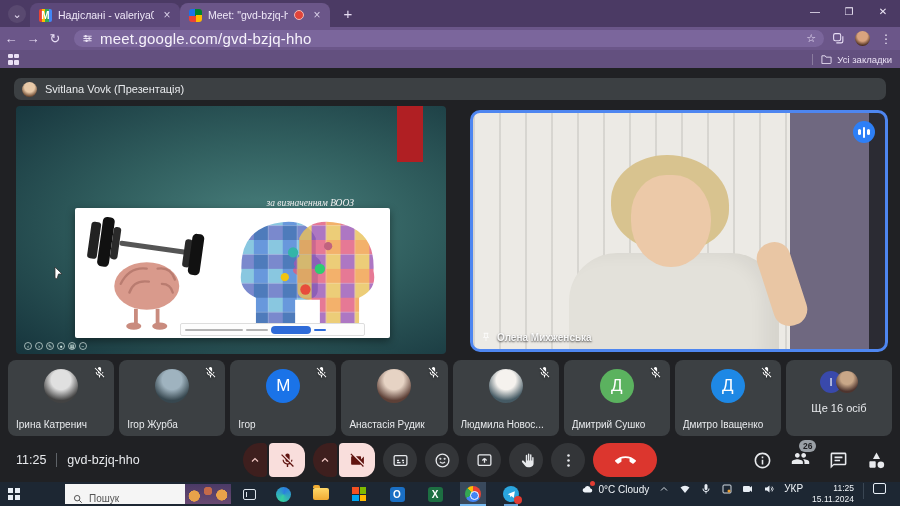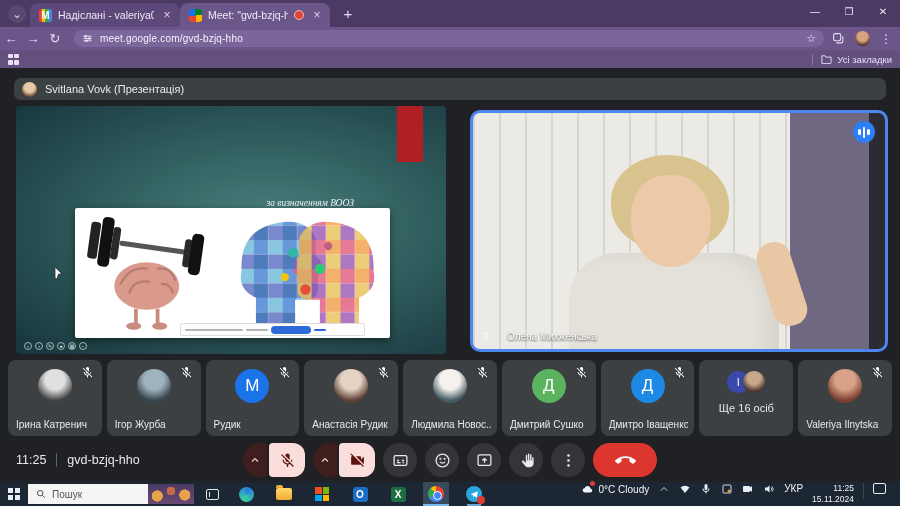--- a/index.html
+++ b/index.html
@@ -25,21 +25,21 @@
   .tab-close { color:#d9cfe8; font-size:12px; width:14px; text-align:center; border-radius:50%; }
   .new-tab { color:#e6ddf2; font-size:15px; margin:0 0 5px 8px; width:20px; text-align:center; }
   .win-controls { margin-left:auto; display:flex; align-self:flex-start; }
   .win-btn { width:34px; height:22px; display:grid; place-items:center; color:#efe8f8; font-size:10px; }
 
   .toolbar { position:absolute; left:0; top:27px; width:900px; height:23px; background:#6b5689;
     display:flex; align-items:center; color:#efe8f8; }
   .nav-ic { width:22px; text-align:center; font-size:13px; color:#e8def5; }
   .urlbar { height:17px; flex:1; margin:0 8px; background:#7b669c; border-radius:9px;
     display:flex; align-items:center; padding:0 8px; gap:7px; }
-  .url-text { color:#f6f2fb; font-size:10px; letter-spacing:.2px; flex:1; }
+  .url-text { color:#f6f2fb; font-size:15px; letter-spacing:.2px; flex:1; }
   .star { font-size:11px; color:#e8def5; }
   .tb-right { display:flex; align-items:center; gap:10px; padding-right:8px; }
   .tb-avatar { width:15px; height:15px; border-radius:50%;
     background:radial-gradient(circle at 50% 35%, #d9a37e 0 40%, #4e2f22 75%); }
 
   .bookmarks { position:absolute; left:0; top:50px; width:900px; height:18px; background:#63507f;
     display:flex; align-items:center; padding:0 8px; color:#e9e0f4; font-size:9.5px; }
   .apps-grid { width:11px; height:11px; display:grid; grid-template-columns:1fr 1fr; gap:1.5px; }
   .apps-grid i { background:#e9e0f4; border-radius:1px; }
   .bm-right { margin-left:auto; display:flex; gap:5px; border-left:1px solid rgba(255,255,255,.25); padding-left:8px; }
@@ -83,22 +83,22 @@
   .face { position:absolute; left:158px; top:62px; width:80px; height:92px; border-radius:48% 52% 55% 55%;
     background:#ecc9a8; }
   .body-shape { position:absolute; left:96px; top:140px; width:210px; height:110px;
     border-radius:48px 48px 0 0; background:#e3e1da; box-shadow:inset -14px 0 18px rgba(0,0,0,.06); }
   .arm { position:absolute; left:292px; top:128px; width:34px; height:86px; border-radius:16px;
     background:#e9c6a4; transform:rotate(-18deg); }
   .audio-badge { position:absolute; right:10px; top:8px; width:22px; height:22px; border-radius:50%;
     background:#2d7ff7; display:flex; align-items:center; justify-content:center; gap:2px; }
   .audio-badge i { width:2.5px; background:#fff; border-radius:2px; }
   .ab1{height:6px;} .ab2{height:11px;} .ab3{height:6px;}
-  .name-chip { position:absolute; left:8px; bottom:6px; display:flex; gap:16px;
-    color:rgba(255,255,255,.92); font-size:10px; text-shadow:0 1px 2px rgba(0,0,0,.7); }
+  .name-chip { position:absolute; left:8px; bottom:6px; display:flex; align-items:center; gap:6px;
+    color:rgba(255,255,255,.92); font-size:10px; text-shadow:0 1px 2px rgba(0,0,0,.7);font-weight:bold; }
 
   
   .filmstrip { position:absolute; left:8px; top:360px; width:884px; height:76px; display:flex; gap:5px; }
   .tile { position:relative; flex:1; background:#3c4043; border-radius:8px; overflow:hidden; }
   .tile .mic-off { position:absolute; top:6px; right:8px; width:13px; height:13px; fill:#fff;
     filter:drop-shadow(0 1px 1px rgba(0,0,0,.4)); }
   .avatar { position:absolute; left:50%; top:9px; transform:translateX(-50%); width:34px; height:34px;
     border-radius:50%; display:grid; place-items:center; }
   .initial { color:#fff; font-size:17px; }
   .tile-name { position:absolute; left:8px; bottom:6px; right:6px; color:#e8eaed; font-size:10px;
@@ -136,22 +136,22 @@
 
   
   .cursor { position:absolute; left:54px; top:266px; }
 
   
   .taskbar-w { position:absolute; left:0; top:482px; width:900px; height:24px; background:#1d2733;
     display:flex; align-items:center; }
   .start { width:28px; display:grid; place-items:center; height:100%; }
   .start-glyph { width:12px; height:12px; display:grid; grid-template-columns:1fr 1fr; gap:1.5px; }
   .start-glyph i { background:#e8eef5; }
-  .searchbox { width:166px; height:20px; background:#f5f5f5; display:flex; align-items:center;
-    gap:6px; padding-left:8px; color:#555; font-size:10px; position:relative; overflow:hidden; }
+  .searchbox { width:166px; height:20px; background:#f5f5f5; display:flex; align-items:flex-end;
+    gap:6px; padding-left:8px; color:#555; font-size:10px; position:relative; overflow:hidden;margin-left:37px; }
   .weather-thumb { position:absolute; right:0; top:0; width:46px; height:20px;
     background:radial-gradient(circle at 20% 60%, #e8a24a 0 14%, transparent 15%),
                radial-gradient(circle at 80% 55%, #e8a24a 0 14%, transparent 15%),
                radial-gradient(circle at 50% 35%, #c46a4a 0 16%, transparent 17%),
                linear-gradient(180deg,#4a3a66,#6a4a72); }
   .tv-icon { width:13px; height:11px; border:1.5px solid #dfe6ee; border-radius:2px; margin:0 10px 0 12px; position:relative; }
   .tv-icon:before { content:""; position:absolute; left:2px; top:2px; right:2px; bottom:2px; border-left:1.5px solid #dfe6ee; }
   .apps { display:flex; align-items:center; gap:12px; margin-left:4px; height:100%; }
   .app { width:26px; height:24px; display:grid; place-items:center; position:relative; }
   .app.active { background:#39495c; box-shadow:inset 0 -2px 0 #76b9f0; }
@@ -359,21 +359,21 @@
       <div class="tile-name">Ігор Журба</div>
     </div>
 
     <div class="tile">
       <svg class="mic-off" viewBox="0 0 24 24">
         <path d="M19 11h-1.7c0 .74-.16 1.43-.43 2.05l1.23 1.23c.56-.98.9-2.09.9-3.28zm-4.02.17c0-.06.02-.11.02-.17V5c0-1.66-1.34-3-3-3S9 3.34 9 5v.18l5.98 5.99zM4.27 3L3 4.27l6.01 6.01V11c0 1.66 1.33 3 2.99 3 .22 0 .44-.03.65-.08l1.66 1.66c-.71.33-1.5.52-2.31.52-2.76 0-5.3-2.1-5.3-5.1H5c0 3.41 2.72 6.23 6 6.72V21h2v-3.28c.91-.13 1.77-.45 2.54-.9L19.73 21 21 19.73 4.27 3z"></path>
       </svg>
       <div class="avatar" style="background: rgb(26, 115, 232);">
           <span class="initial">М</span>
         </div>
-      <div class="tile-name">Рудик</div>
+      <div class="tile-name">Ігор</div>
     </div>
 
     <div class="tile">
       <svg class="mic-off" viewBox="0 0 24 24">
         <path d="M19 11h-1.7c0 .74-.16 1.43-.43 2.05l1.23 1.23c.56-.98.9-2.09.9-3.28zm-4.02.17c0-.06.02-.11.02-.17V5c0-1.66-1.34-3-3-3S9 3.34 9 5v.18l5.98 5.99zM4.27 3L3 4.27l6.01 6.01V11c0 1.66 1.33 3 2.99 3 .22 0 .44-.03.65-.08l1.66 1.66c-.71.33-1.5.52-2.31.52-2.76 0-5.3-2.1-5.3-5.1H5c0 3.41 2.72 6.23 6 6.72V21h2v-3.28c.91-.13 1.77-.45 2.54-.9L19.73 21 21 19.73 4.27 3z"></path>
       </svg>
       <div class="avatar" style="background: radial-gradient(circle at 50% 32%, rgb(230, 211, 196) 0px, rgb(230, 211, 196) 34%, rgb(93, 64, 55) 72%);">
           <span class="initial"></span>
         </div>
       <div class="tile-name">Анастасія Рудик</div>
@@ -411,29 +411,20 @@
 
     <div class="tile">
 
       <div class="group-avs">
           <span class="ga" style="background:#3949ab">І</span>
           <span class="ga" style="background:radial-gradient(circle at 50% 32%, #c9a788 0 34%, #4e342e 72%)"></span>
         </div>
         <div class="tile-name center">Ще 16 осіб</div>
     </div>
 
-    <div class="tile">
-      <svg class="mic-off" viewBox="0 0 24 24">
-        <path d="M19 11h-1.7c0 .74-.16 1.43-.43 2.05l1.23 1.23c.56-.98.9-2.09.9-3.28zm-4.02.17c0-.06.02-.11.02-.17V5c0-1.66-1.34-3-3-3S9 3.34 9 5v.18l5.98 5.99zM4.27 3L3 4.27l6.01 6.01V11c0 1.66 1.33 3 2.99 3 .22 0 .44-.03.65-.08l1.66 1.66c-.71.33-1.5.52-2.31.52-2.76 0-5.3-2.1-5.3-5.1H5c0 3.41 2.72 6.23 6 6.72V21h2v-3.28c.91-.13 1.77-.45 2.54-.9L19.73 21 21 19.73 4.27 3z"></path>
-      </svg>
-      <div class="avatar" style="background: radial-gradient(circle at 50% 32%, rgb(217, 161, 136) 0px, rgb(217, 161, 136) 34%, rgb(123, 63, 46) 72%);">
-          <span class="initial"></span>
-        </div>
-      <div class="tile-name">Valeriya Ilnytska</div>
-    </div>
   </section>
 
   <footer class="controlbar">
     <div class="cb-left">
       <span>11:25</span>
       <span class="cb-sep"></span>
       <span>gvd-bzjq-hho</span>
     </div>
     <div class="cb-center">
       <div class="pair">
@@ -491,20 +482,40 @@
             <circle cx="12" cy="12" r="1.8"></circle>
             <circle cx="12" cy="19" r="1.8"></circle>
           </svg>
         </span>
       <span class="end-btn">
         <svg viewBox="0 0 24 24">
             <path d="M12 9c-1.6 0-3.15.25-4.6.72v3.1c0 .39-.23.74-.56.9-.98.49-1.87 1.12-2.66 1.85-.18.18-.43.28-.7.28-.28 0-.53-.11-.71-.29L.29 13.08c-.18-.17-.29-.42-.29-.7 0-.28.11-.53.29-.71C3.34 8.78 7.46 7 12 7s8.66 1.78 11.71 4.67c.18.18.29.43.29.71 0 .28-.11.53-.29.7l-2.48 2.48c-.18.18-.43.29-.71.29-.27 0-.52-.1-.7-.28-.79-.73-1.68-1.36-2.66-1.85-.33-.16-.56-.51-.56-.9v-3.1C15.15 9.25 13.6 9 12 9z"></path>
           </svg>
         </span>
     </div>
+    <div class="cb-right">
+      <svg viewBox="0 0 24 24">
+        <path d="M12 2C6.48 2 2 6.48 2 12s4.48 10 10 10 10-4.48 10-10S17.52 2 12 2zm0 18a8 8 0 1 1 0-16 8 8 0 0 1 0 16zm-1-13h2v2h-2zm0 4h2v6h-2z"></path>
+        </svg>
+      <span class="people-wrap">
+        <span class="people-badge">26</span>
+        <svg viewBox="0 0 24 24">
+          <path d="M16 11c1.66 0 2.99-1.34 2.99-3S17.66 5 16 5s-3 1.34-3 3 1.34 3 3 3zm-8 0c1.66 0 2.99-1.34 2.99-3S9.66 5 8 5 5 6.34 5 8s1.34 3 3 3zm0 2c-2.33 0-7 1.17-7 3.5V19h14v-2.5c0-2.33-4.67-3.5-7-3.5zm8 0c-.29 0-.62.02-.97.05 1.16.84 1.97 1.97 1.97 3.45V19h6v-2.5c0-2.33-4.67-3.5-7-3.5z"></path>
+          </svg>
+      </span>
+      <svg viewBox="0 0 24 24">
+        <path d="M20 2H4c-1.1 0-2 .9-2 2v18l4-4h14c1.1 0 2-.9 2-2V4c0-1.1-.9-2-2-2zm0 14H6l-2 2V4h16v12z"></path>
+          <path d="M7 7h10v2H7zm0 4h7v2H7z"></path>
+        </svg>
+      <svg viewBox="0 0 24 24">
+        <path d="M12 2l4.5 8h-9z"></path>
+          <rect x="3" y="13" width="8" height="8" rx="1"></rect>
+          <circle cx="17.5" cy="17.5" r="4.2"></circle>
+        </svg>
+    </div>
   </footer>
 
   <footer class="taskbar-w">
     <span class="start">
       <span class="start-glyph">
           <i></i>
           <i></i>
           <i></i>
           <i></i>
         </span>

